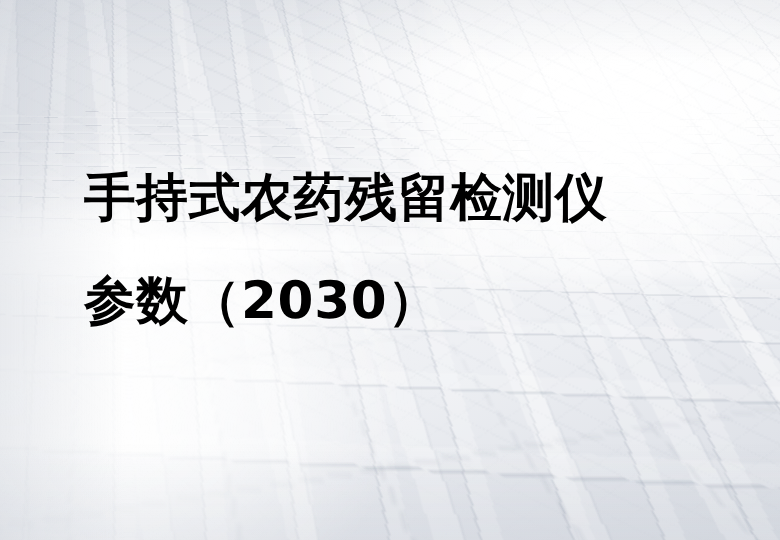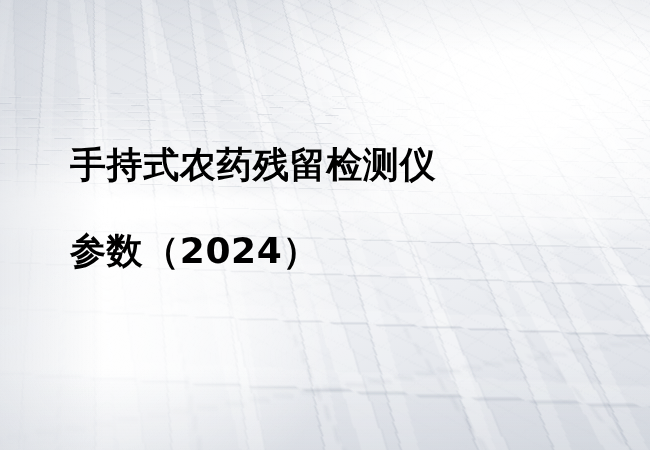--- a/index.html
+++ b/index.html
@@ -230,21 +230,21 @@
     position: absolute;
     left: 70px;
     top: 122px;
     width: 540px;
   }
 
   .title-line {
     color: #000000;
     font-family: "DejaVu Sans", "Liberation Sans", sans-serif;
     font-weight: 700;
-    font-size: 36px;
+    font-size: 43px;
     line-height: 86px;
     letter-spacing: 0.6px;
     white-space: nowrap;
     text-shadow:
       0 1px 0 rgba(255,255,255,0.55),
       1px 1px 1px rgba(255,255,255,0.35);
   }
 </style>
 </head>
 <body>
@@ -260,16 +260,16 @@
   <div class="bg-swoop"></div>
   <div class="bg-swoop-2"></div>
   <div class="bg-bloom"></div>
   <div class="bg-focus"></div>
   <div class="bg-streak"></div>
   <div class="bg-streak-core"></div>
   <div class="bg-vignette"></div>
 
   <div class="title-block">
     <div class="title-line">手持式农药残留检测仪</div>
-    <div class="title-line">参数（2024）</div>
+    <div class="title-line">参数（2030）</div>
   </div>
 
 </div>
 
 </body></html>

